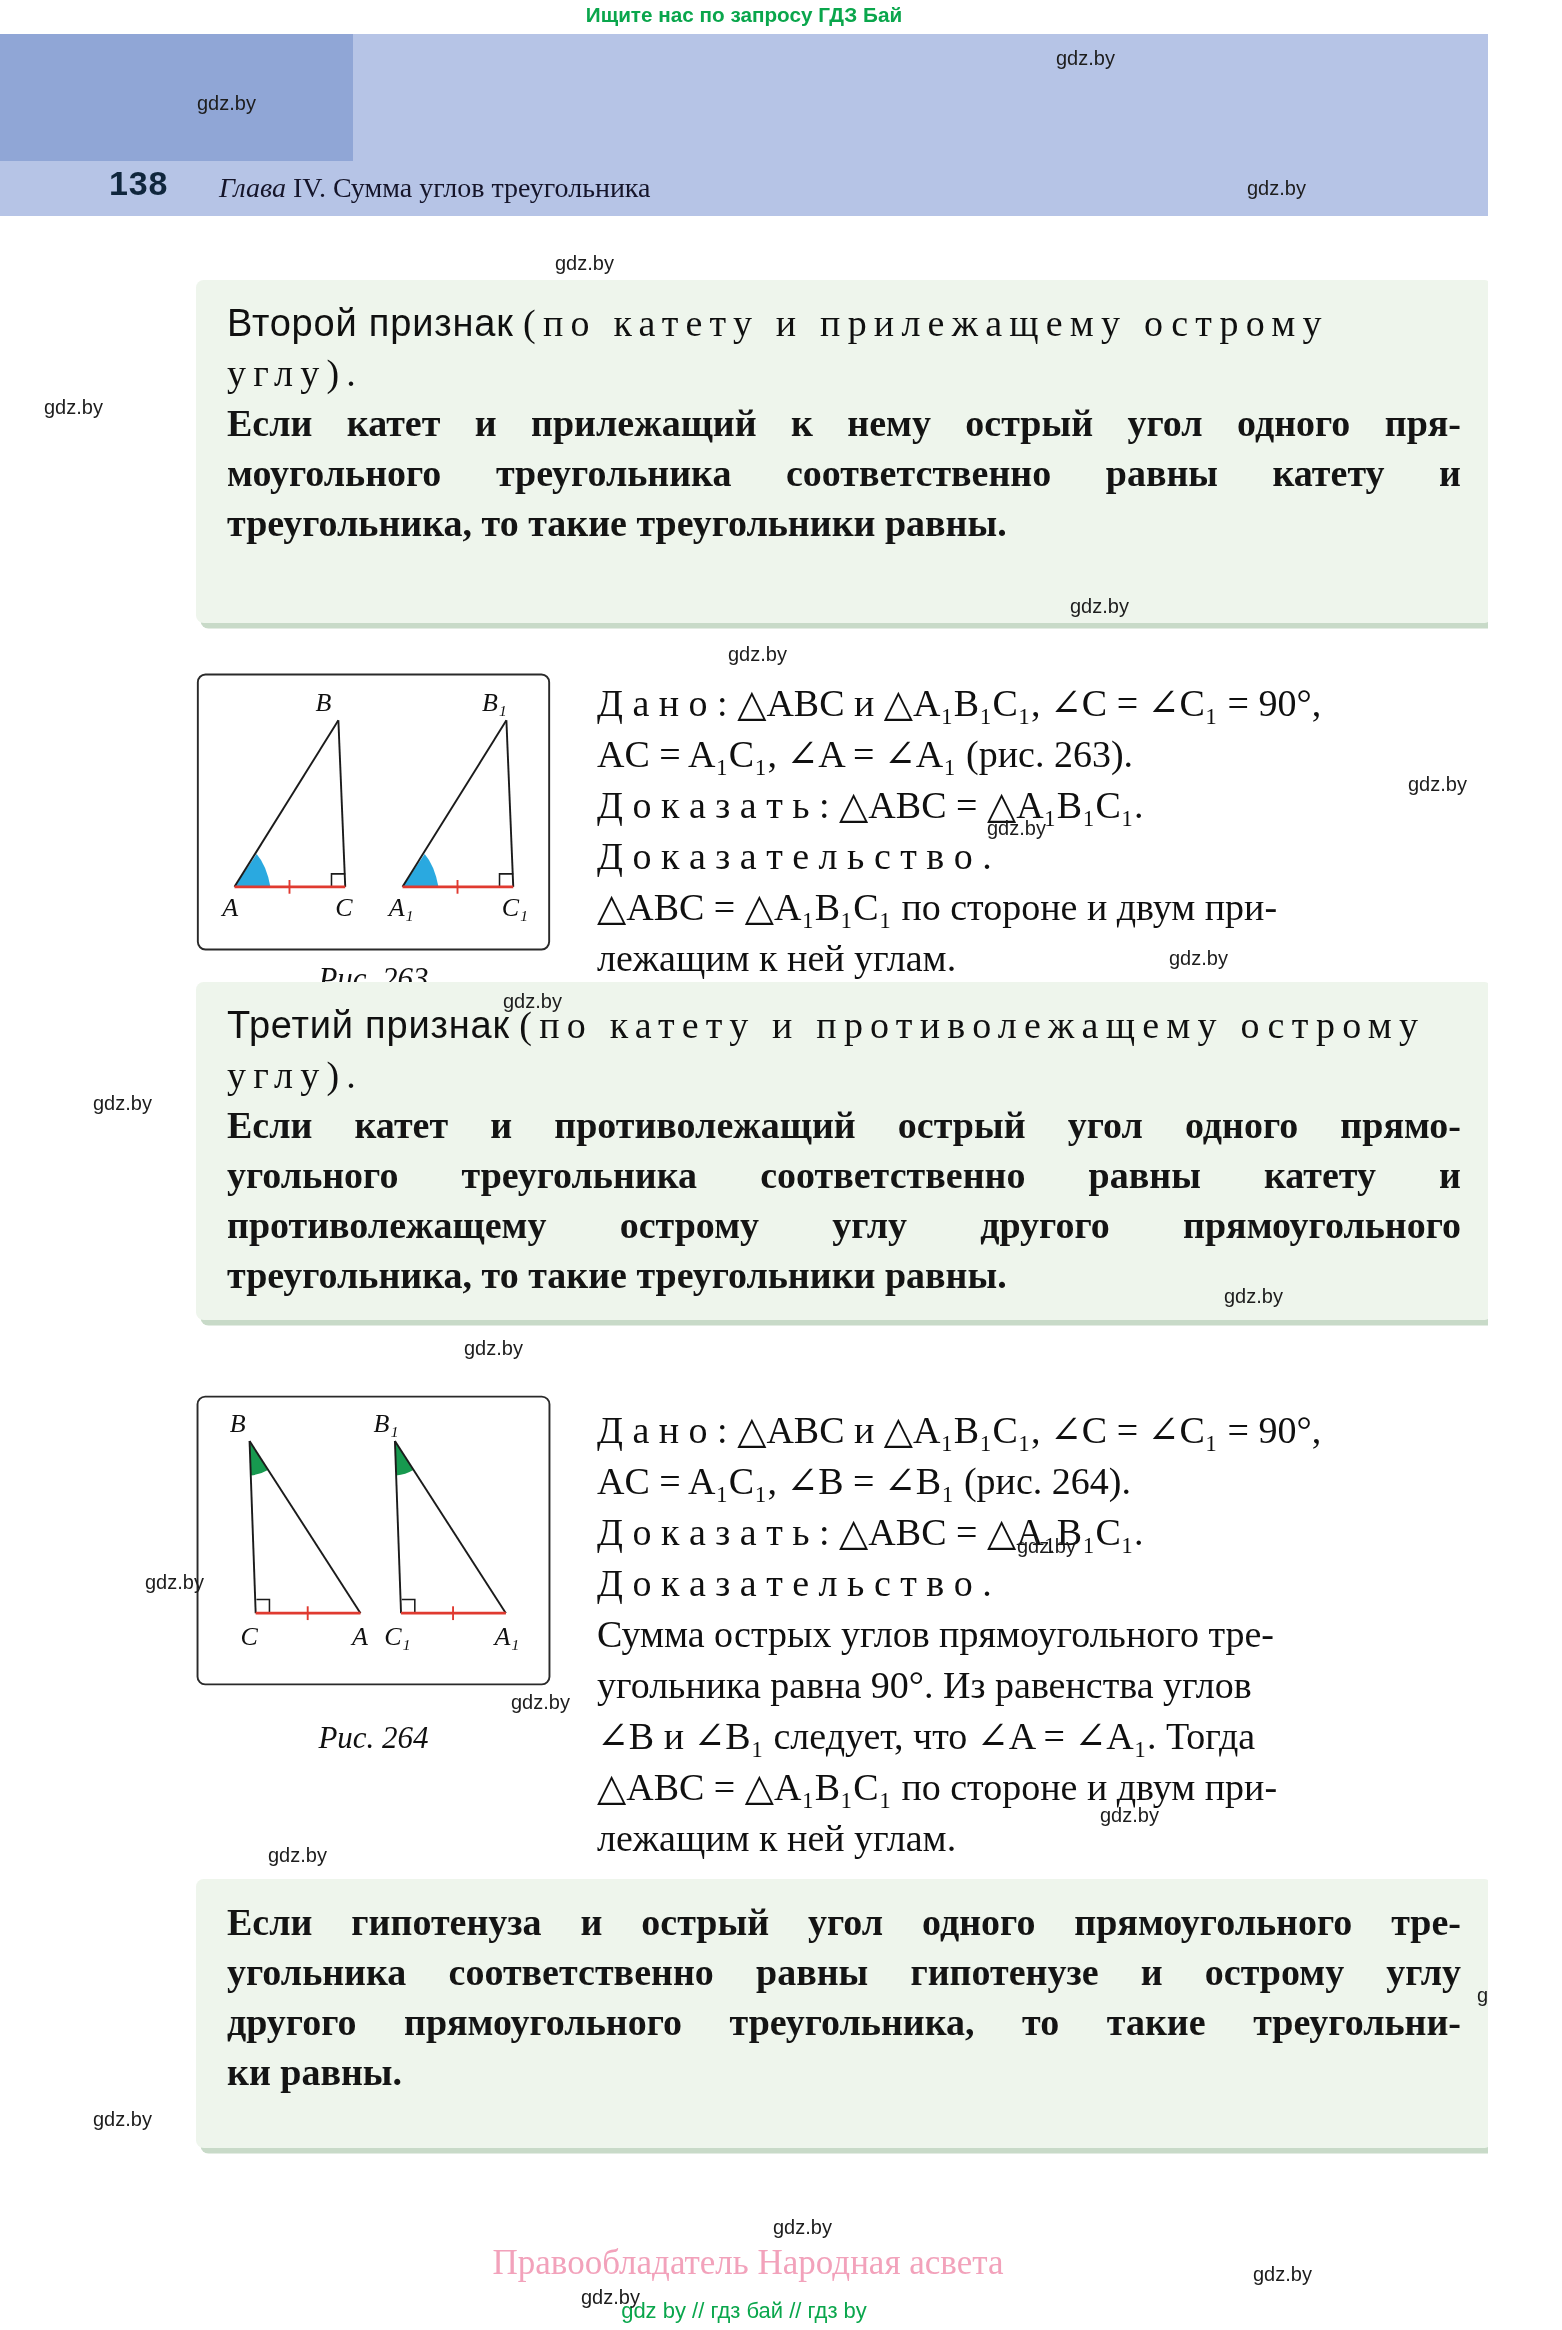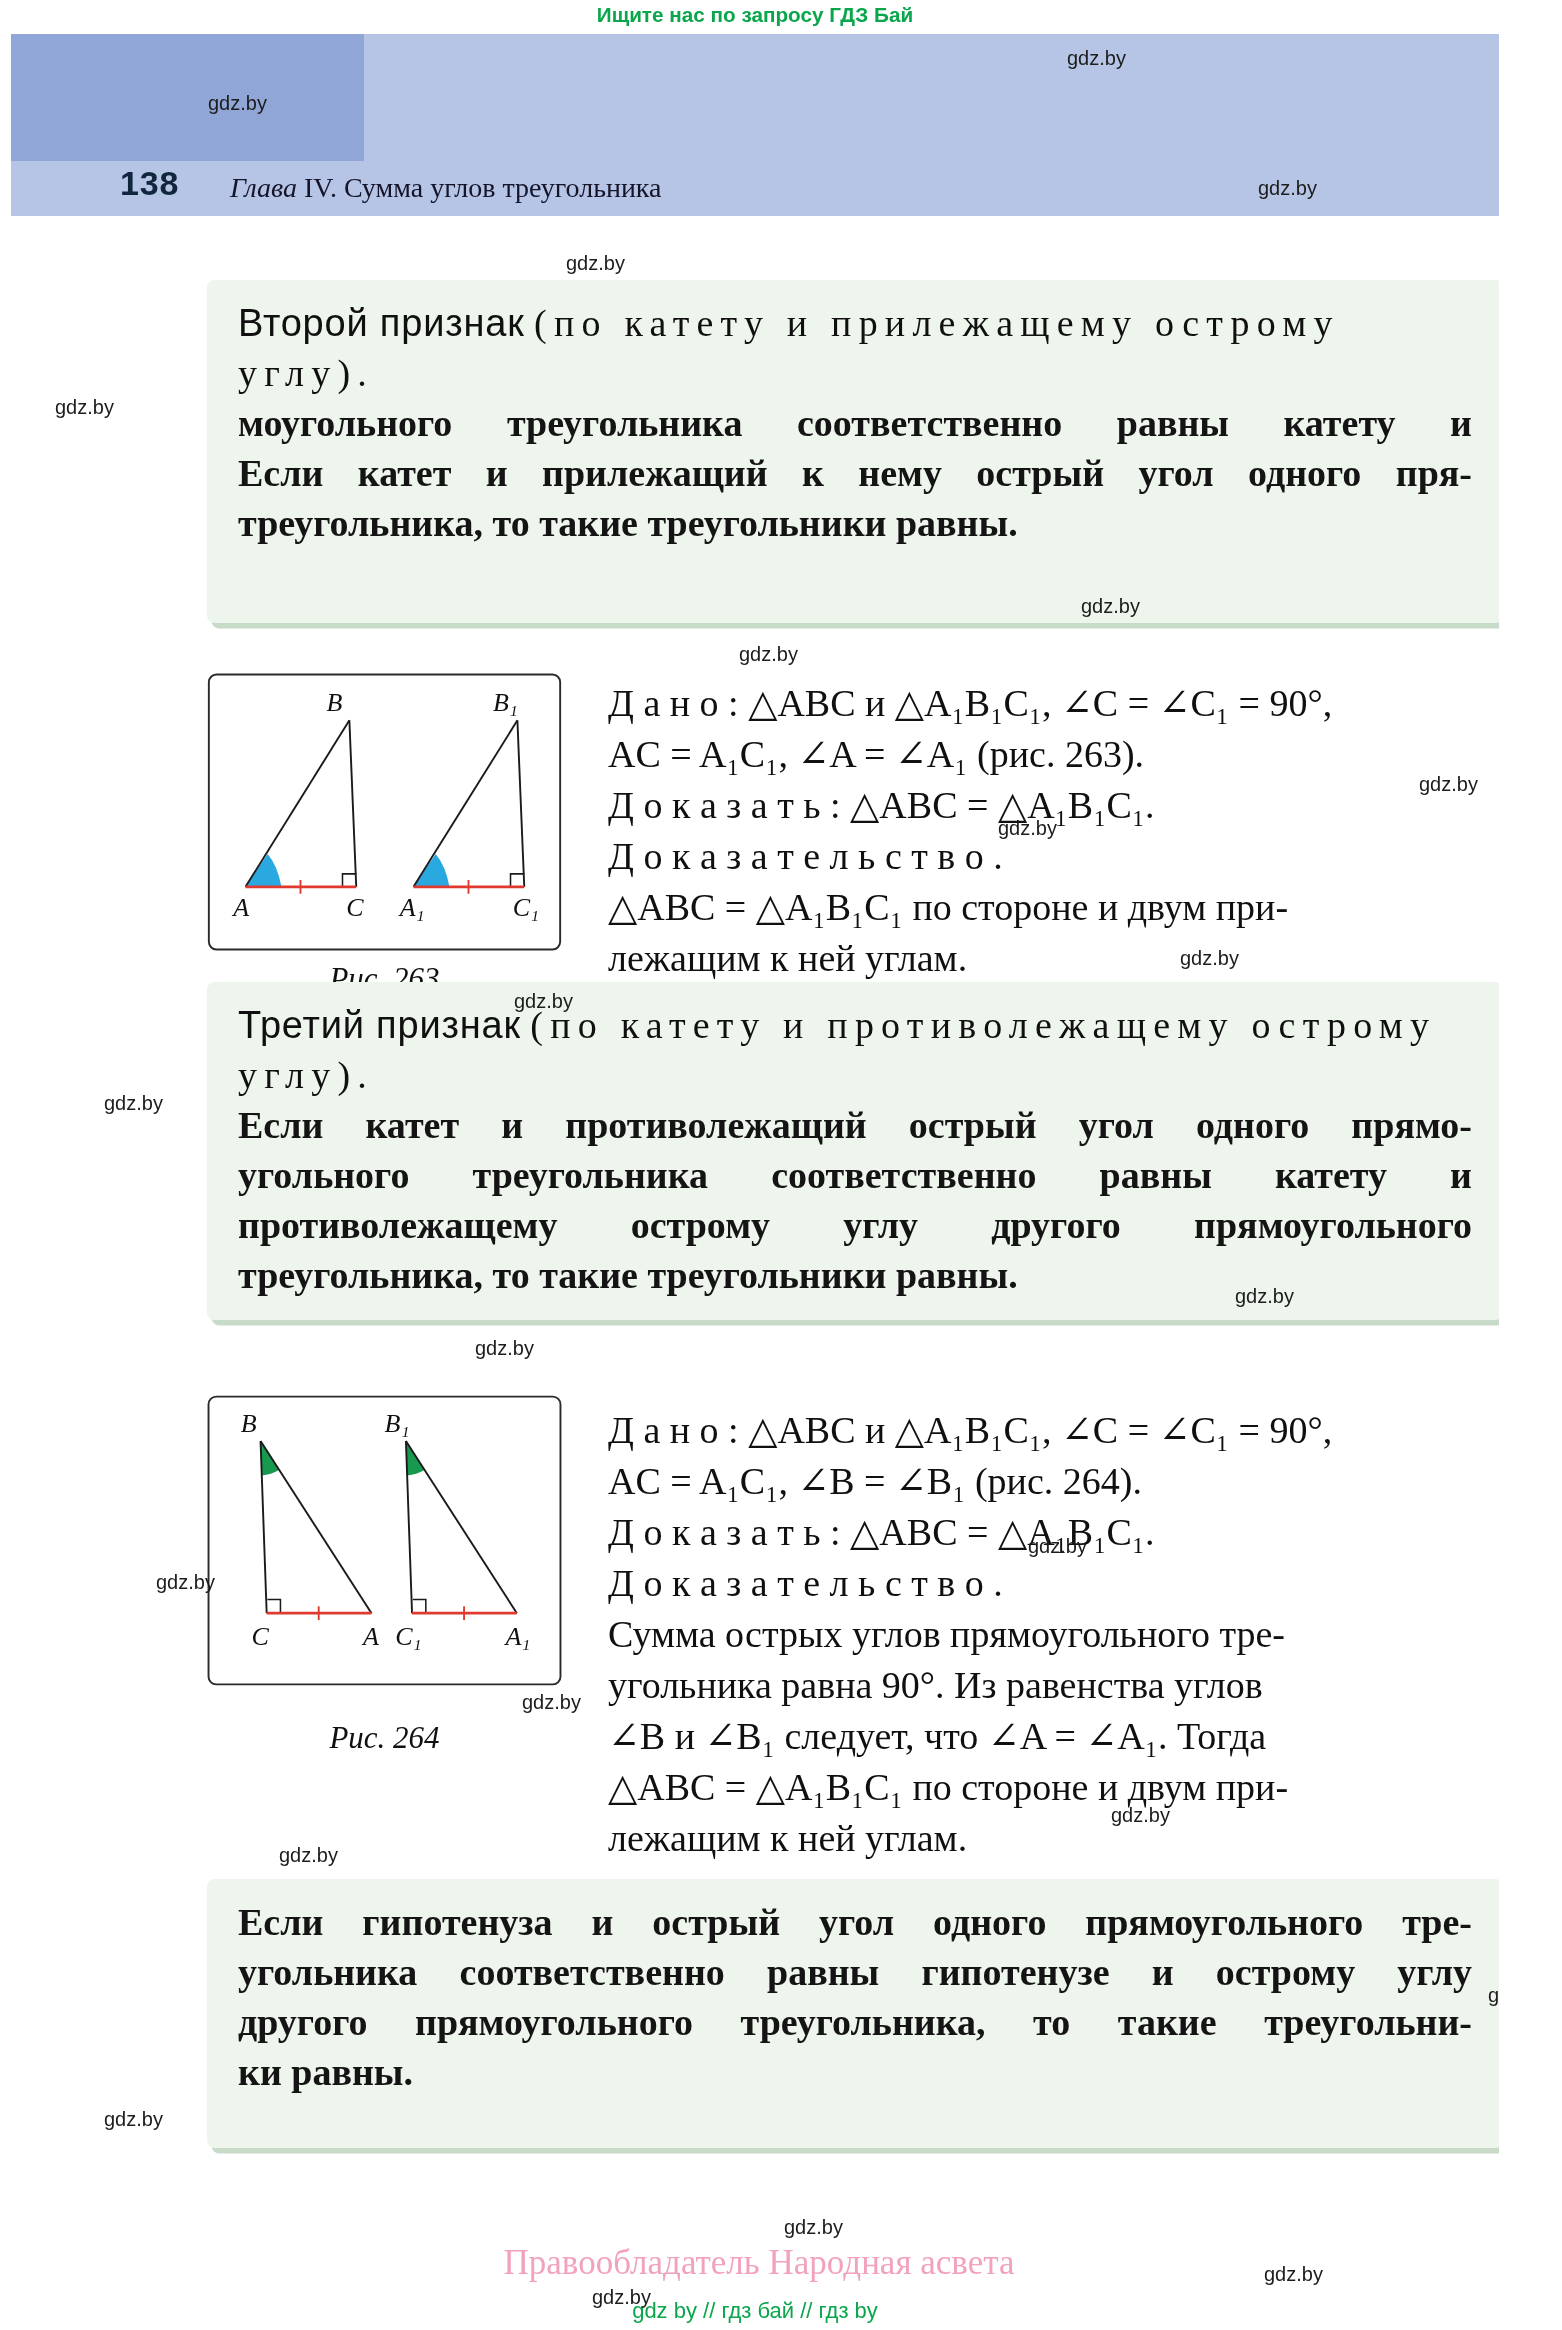--- a/index.html
+++ b/index.html
@@ -1,19 +1,19 @@
 <!DOCTYPE html>
 <html style="--header_blue: #b6c4e6; --header_dark_blue: #90a6d6; --box_green: #eef5ec; --box_shadow_green: #c8dac8; --base_red: #e03a30; --angle_blue: #2aa9e0; --angle_green: #17994f; --notice_green: #0aa64c; --publisher_pink: #f2a2bb;font-size:12.2px"><head>
 <meta charset="utf-8">
 <style>
   * { margin:0; padding:0; box-sizing:border-box; }
   html,body { background:#ffffff; }
   .page {
     position:relative; width:1488px; height:2330px; background:#ffffff; overflow:hidden;
-    font-family:"Liberation Serif","DejaVu Serif","DejaVu Sans",serif; color:#141414;margin-left:11px;
+    font-family:"Liberation Serif","DejaVu Serif","DejaVu Sans",serif; color:#141414;
   }
   .top-notice {
     position:absolute; top:3.1px; left:0; width:100%; text-align:center;
     font-family:"Liberation Sans","DejaVu Sans",sans-serif; font-weight:bold;
     font-size:20.7px; color:var(--notice_green,#0aa64c);
   }
   .header { position:absolute; top:34px; left:0; width:100%; height:182px; background:var(--header_blue,#b6c4e6);padding-left:35px; }
   .header-dark { position:absolute; top:0; left:0; width:353px; height:127px; background:var(--header_dark_blue,#90a6d6); }
   .page-number {
     position:absolute; left:109px; top:130px;
@@ -91,22 +91,22 @@
     <div class="header-dark"></div>
     <div class="page-number">138</div>
     <div class="chapter">
       <span class="it">Глава</span><span> IV. Сумма углов треугольника</span>
     </div>
   </div>
 
   <section class="green-box box1">
     <p class="box-title"><span class="t-plain">Второй признак</span> <span class="t-spaced">(по катету и прилежащему острому углу).</span></p>
     <div class="box-body">
+        <div>Если катет и прилежащий к нему острый угол одного пря-</div>
         <div>моугольного треугольника соответственно равны катету и</div>
-        <div>Если катет и прилежащий к нему острый угол одного пря-</div>
         <div>треугольника, то такие треугольники равны.</div>
       </div>
   </section>
 
   <figure class="fig fig263">
     <svg width="355" height="278" viewBox="0 0 464 364">
       <rect class="fig-border" x="2" y="2" width="460" height="360" rx="10"></rect>
 
       <path class="angle-blue" d="M50,280 L97,280 Q92,252 79,237 Z"></path>
       <line class="side" x1="50" y1="280" x2="186" y2="62"></line>

